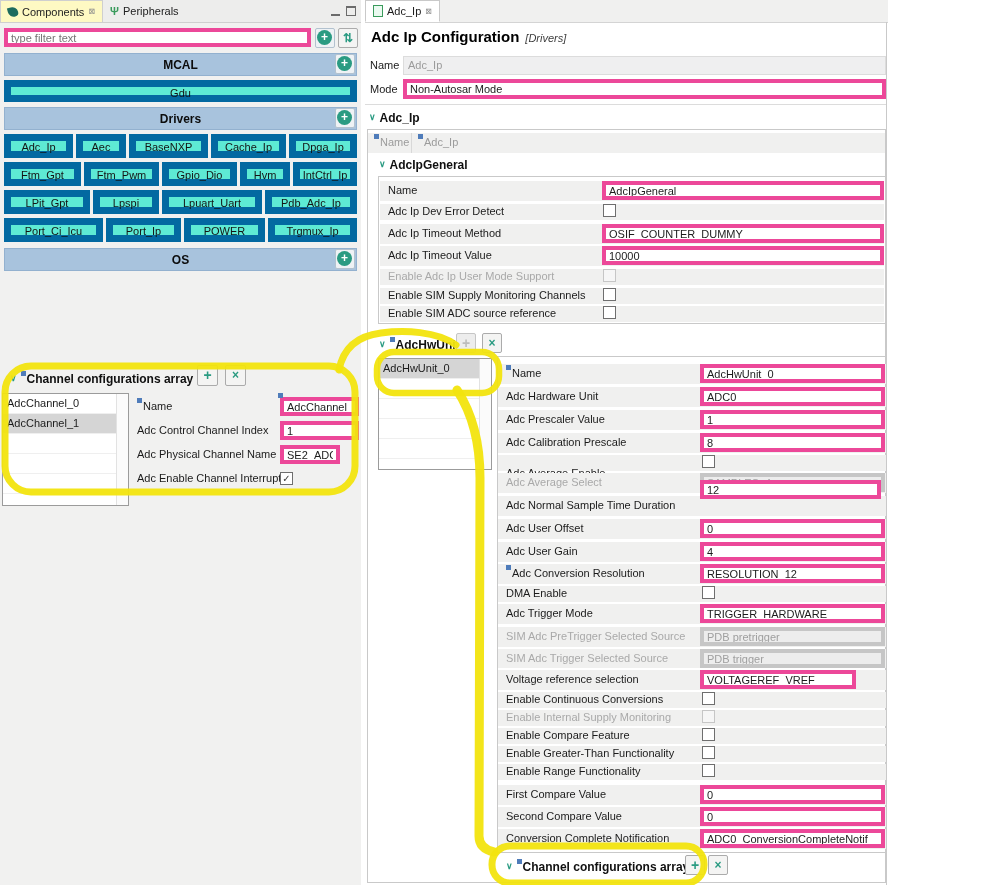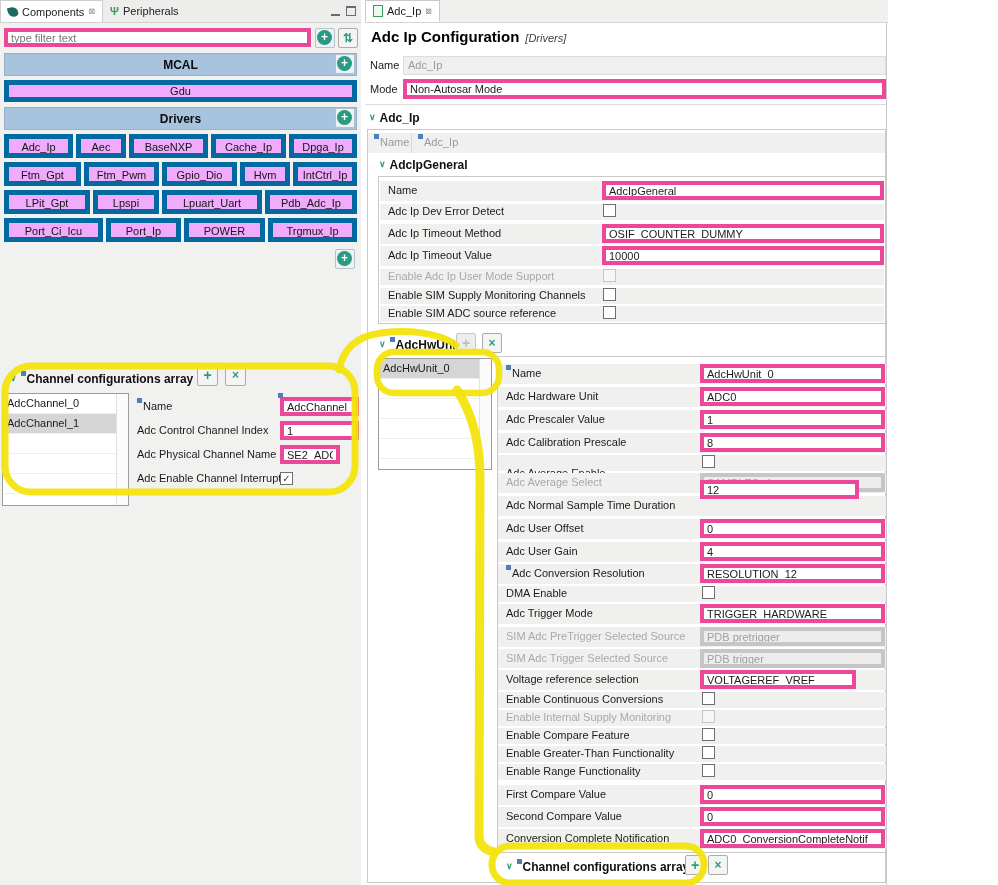--- a/index.html
+++ b/index.html
@@ -3,40 +3,40 @@
 <meta charset="utf-8">
 <style>
   html,body{margin:0;padding:0;background:#fff;}
   #screen{position:relative;width:998px;height:885px;overflow:hidden;background:#fff;
           font-family:"Liberation Sans",sans-serif;font-size:11px;color:#1b1b1b;}
   .abs{position:absolute;}
   
   #left-bg{left:0;top:0;width:361px;height:885px;background:#f1f1f0;}
   #left-tabbar{left:0;top:0;width:361px;height:22px;background:#ededec;border-bottom:1px solid #cfcfcf;display:flex;align-items:center;}
   .vtab{display:flex;align-items:center;height:21px;padding:0 7px;gap:4px;font-size:11px;color:#222;}
-  .vtab.active{background:#ffffff;border:1px solid #cfcfcf;border-bottom:none;}
+  .vtab.active{background:#fef9c3;border:1px solid #cfcfcf;border-bottom:none;}
   .leaf{width:10px;height:10px;background:#1d6b5e;border-radius:0 70% 45% 70%;transform:rotate(-15deg);}
   .psi{color:#3a9b5c;font-weight:bold;font-size:11px;}
   .tabx{font-size:8px;color:#8d8d8d;}
   .winctl{margin-left:auto;display:flex;gap:6px;padding-right:5px;}
   .wmin{width:9px;height:8px;border-bottom:2px solid #6b6b6b;}
   .wmax{width:8px;height:7px;border:1px solid #6b6b6b;border-top:2px solid #6b6b6b;}
   .inp{position:absolute;height:19px;border:4px solid #ec4899;background:#fff;
        font-family:"Liberation Sans",sans-serif;font-size:11px;color:#1c1c1c;padding:0 3px;box-sizing:border-box;}
   .inp.dis{background:#ededed;border-color:#c6c6c6;color:#9f9f9f;}
   .sqbtn{position:absolute;width:21px;height:21px;background:#f4f4f3;border:1px solid #ababab;border-radius:2px;
          text-align:center;font-weight:bold;font-size:14px;line-height:19px;color:#2a9b82;box-sizing:border-box;}
   .sqbtn.dis{color:#bdbdbd;background:#ededed;border-color:#c6c6c6;}
   .cadd{position:absolute;width:15px;height:15px;border-radius:50%;background:#2a9b82;color:#fff;
         font-weight:bold;font-size:12px;line-height:15px;text-align:center;}
   .caddbox{position:absolute;width:20px;height:20px;background:#eef2f5;border:1px solid #b3c2cf;border-radius:2px;box-sizing:border-box;}
   .bluehdr{position:absolute;background:#a8c3dd;border:1px solid #93b1cf;display:flex;align-items:center;justify-content:center;
            font-weight:bold;font-size:12px;color:#0c0c0c;box-sizing:border-box;}
-  .gbtn{background:#f0abfc;border:5px solid #0369a1;font-size:11px;color:#141414;
-        display:flex;align-items:flex-end;justify-content:center;box-sizing:border-box;}
+  .gbtn{background:#5eead4;border:7px solid #0369a1;font-size:11px;color:#141414;
+        display:flex;align-items:flex-start;justify-content:center;box-sizing:border-box;}
   .btnrow{position:absolute;display:flex;gap:3px;}
   
   .lbl{position:absolute;font-size:11px;color:#1b1b1b;line-height:19px;white-space:nowrap;}
   .lbl.dis{color:#a9a9a9;}
   .lbl.gray{color:#9b9b9b;}
   .strip{position:absolute;background:#f0f0ef;height:19px;}
   .sect{position:absolute;font-weight:bold;font-size:12px;color:#101010;white-space:nowrap;}
   .chev{color:#2a9b82;font-weight:bold;font-size:9px;margin-right:4px;vertical-align:2px;}
   .sup{display:inline-block;width:5px;height:5px;background:#4f7cba;vertical-align:7px;margin-right:1px;}
   .supabs{position:absolute;width:5px;height:5px;background:#4f7cba;}
@@ -156,20 +156,23 @@
         <span>Port_Ip</span>
       </div>
     <div class="gbtn" style="flex:0 0 81px;">
         <span>POWER</span>
       </div>
     <div class="gbtn" style="flex:1;">
         <span>Trgmux_Ip</span>
       </div>
   </div>
 
+  <div class="bluehdr" style="left:4px;top:248px;width:353px;height:23px;">
+    <span>OS</span>
+  </div>
   <span class="caddbox" style="left:335px;top:249px;"></span>
   <span class="cadd" style="left:337px;top:251px;">+</span>
 
   <div class="sect" style="left:10px;top:371px;">
     <span class="chev">∨</span><span class="sup"></span><span>Channel configurations array</span>
   </div>
   <span class="sqbtn" style="left:197px;top:365px;">+</span>
   <span class="sqbtn" style="left:225px;top:365px;font-size:12px;">×</span>
 
   <div class="listbox" style="left:2px;top:393px;width:127px;height:113px;">
@@ -294,21 +297,21 @@
   <div class="strip" style="left:498px;top:455px;width:388px;height:16px;"></div>
   <span class="lbl" style="left:506px;top:464px;">Adc Average Enable</span>
   <span class="cb" style="left:702px;top:455px;"></span>
 
   <div class="strip" style="left:498px;top:473px;width:388px;height:20px;"></div>
   <span class="lbl dis" style="left:506px;top:473px;">Adc Average Select</span>
   <input class="inp dis" style="left: 700px; top: 473px; width: 185px;" value="SAMPLES_4">
 
   <div class="strip" style="left:498px;top:496px;width:388px;height:20px;"></div>
   <span class="lbl" style="left:506px;top:496px;">Adc Normal Sample Time Duration</span>
-  <input class="inp" style="left: 700px; top: 480px; width: 159px;" value="12">
+  <input class="inp" style="left: 700px; top: 480px; width: 181px;" value="12">
 
   <div class="strip" style="left:498px;top:519px;width:388px;height:20px;"></div>
   <span class="lbl" style="left:506px;top:519px;">Adc User Offset</span>
   <input class="inp" style="left: 700px; top: 519px; width: 185px;" value="0">
 
   <div class="strip" style="left:498px;top:542px;width:388px;height:20px;"></div>
   <span class="lbl" style="left:506px;top:542px;">Adc User Gain</span>
   <input class="inp" style="left: 700px; top: 542px; width: 185px;" value="4">
 
   <div class="strip" style="left:498px;top:564px;width:388px;height:20px;"></div>

